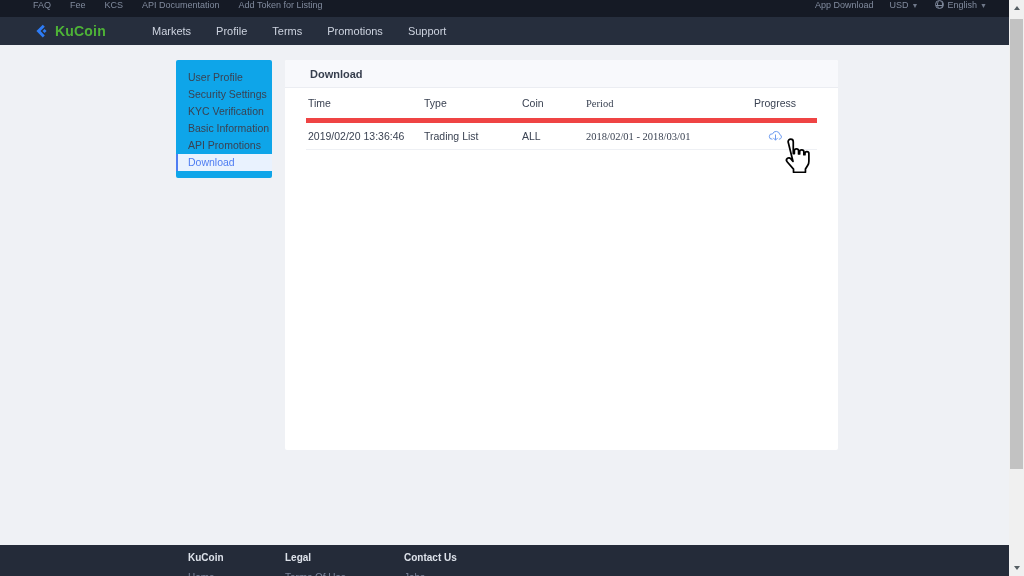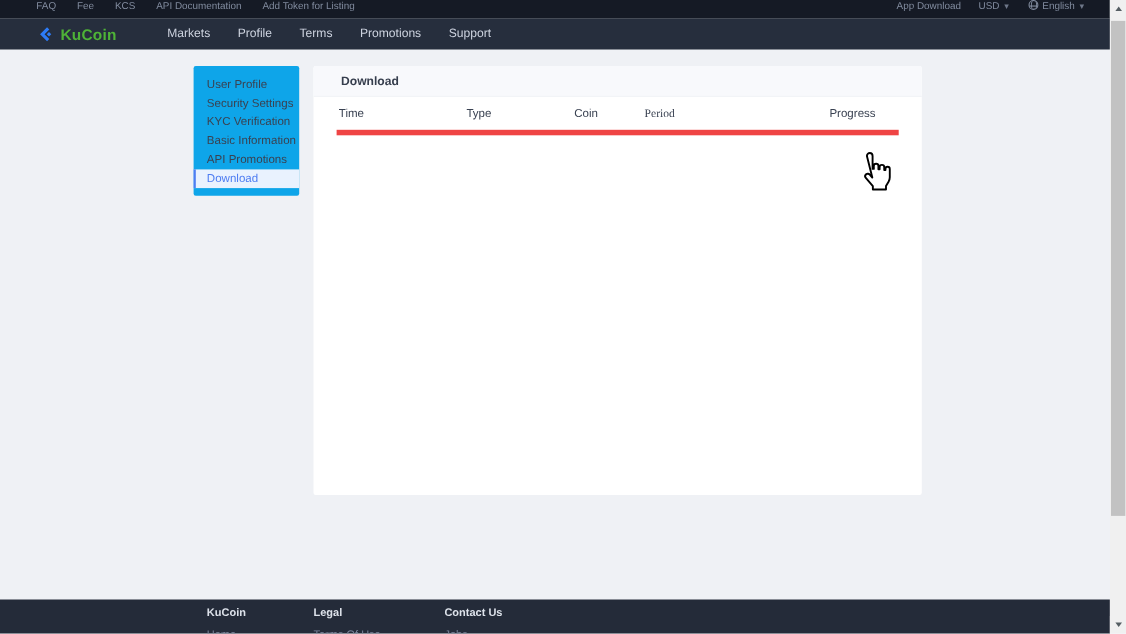--- a/index.html
+++ b/index.html
@@ -122,20 +122,34 @@
   <div class="main-card">
     <div class="card-header">Download</div>
     <div class="tbl">
       <div class="tbl-head">
         <span class="c-time">Time</span>
         <span class="c-type">Type</span>
         <span class="c-coin">Coin</span>
         <span class="c-period">Period</span>
         <span class="c-progress">Progress</span>
       </div>
+      <div class="tbl-row">
+        <span class="c-time">2019/02/20 13:36:46</span>
+        <span class="c-type">Trading List</span>
+        <span class="c-coin">ALL</span>
+        <span class="c-period">2018/02/01 - 2018/03/01</span>
+        <span class="c-progress">
+          <span class="dl-icon">
+            <svg width="15" height="13" viewBox="0 0 24 20">
+              <path d="M6.5 16 a4.3 4.3 0 1 1 .8-8.5 A6 6 0 0 1 18.9 8.6 a3.8 3.8 0 0 1-.9 7.4" fill="none" stroke="#6d9bf0" stroke-width="1.6" stroke-linecap="round"></path>
+              <path d="M12 9 v8 M8.8 14.2 L12 17.4 l3.2-3.2" fill="none" stroke="#6d9bf0" stroke-width="1.6" stroke-linecap="round" stroke-linejoin="round"></path>
+            </svg>
+          </span>
+        </span>
+      </div>
     </div>
   </div>
 
   <svg class="cursor" viewBox="0 0 26 30">
     <path d="M8.2 3 c0-1.2 1-2.1 2.1-2.1 1.2 0 2.1.9 2.1 2.1 v9.6 h.9 v-2.2 c0-.9.8-1.6 1.7-1.6 .9 0 1.7.7 1.7 1.6 v2.5 h.9 v-1.7 c0-.9.8-1.6 1.7-1.6 .9 0 1.7.7 1.7 1.6 v2.3 h.9 v-.9 c0-.9.7-1.6 1.6-1.6 .9 0 1.6.7 1.6 1.6 v6.2 c0 1.4-.3 2.3-.9 3.3 l-1.9 3.1 v2.6 h-9.7 v-2.5 l-5.2-6 c-.7-.8-.6-2 .2-2.7 .8-.7 2-.6 2.7.2 l1.9 2.2 z" fill="#ffffff" stroke="#000000" stroke-width="1.4" stroke-linejoin="round"></path>
   </svg>
 
   <div class="footer">
     <div class="foot-col fc-0">
       <div class="f-title">KuCoin</div>

